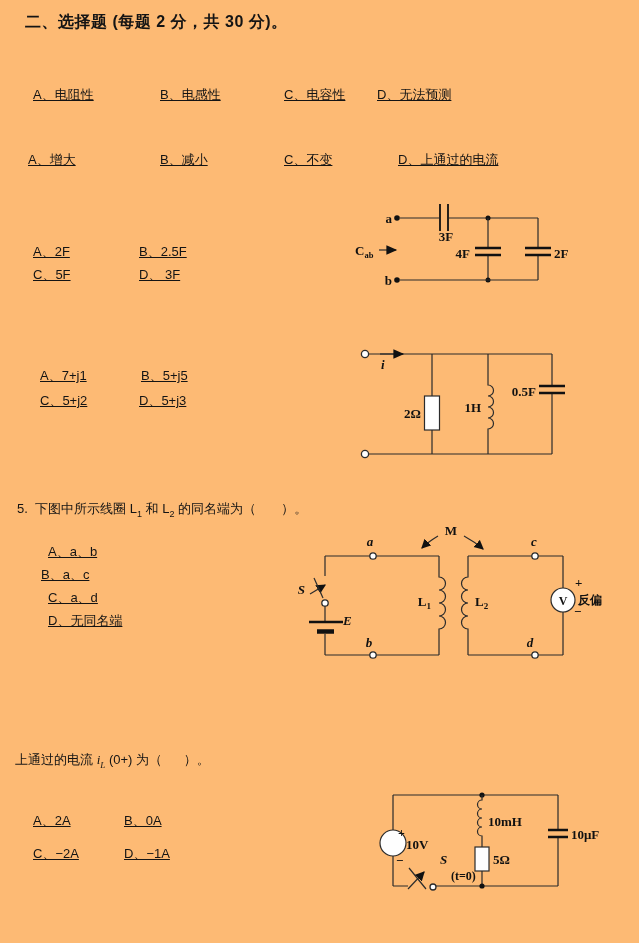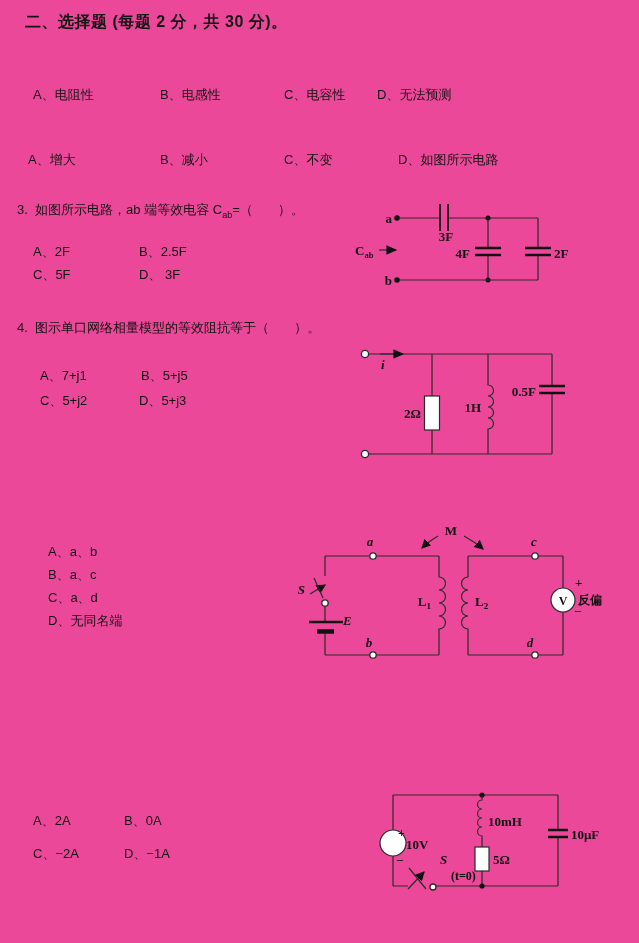--- a/index.html
+++ b/index.html
@@ -1,23 +1,23 @@
 <!DOCTYPE html>
 <html><head>
 <meta charset="utf-8">
 <style>
   html,body{margin:0;padding:0;background:#ffffff;}
   .page{
-    position:relative;width:639px;height:943px;background:#ec4899;overflow:hidden;
+    position:relative;width:639px;height:943px;background:#fdba74;overflow:hidden;
     font-family:"Liberation Sans","DejaVu Sans",sans-serif;color:#141414;
   }
   .abs{position:absolute;white-space:pre;}
   .title{font-size:16px;font-weight:bold;letter-spacing:0.5px;}
   .qt{font-size:13px;}
-  .opt{font-size:13px;}
+  .opt{font-size:13px;text-decoration:underline;}
   sub.s{font-size:9px;}
   .ital{font-style:italic;font-family:"Liberation Serif","DejaVu Serif",serif;}
   
   svg{position:absolute;overflow:visible;}
   .wire{stroke:#2b2b2b;stroke-width:1.2;fill:none;}
   .plate{stroke:#111;stroke-width:2.6;fill:none;}
   .plate-thin{stroke:#111;stroke-width:1.8;fill:none;}
   .comp{stroke:#2b2b2b;stroke-width:1.2;fill:#fefefe;}
   .dot{fill:#111;stroke:none;}
   .term{fill:#fefefe;stroke:#2b2b2b;stroke-width:1.3;}
@@ -34,23 +34,22 @@
   <div class="abs title" style="left:25px;top:12px">二、选择题 (每题 2 分，共 30 分)。</div>
 
   <span class="abs opt" style="left:33px;top:86px">A、电阻性</span>
   <span class="abs opt" style="left:160px;top:86px">B、电感性</span>
   <span class="abs opt" style="left:284px;top:86px">C、电容性</span>
   <span class="abs opt" style="left:377px;top:86px">D、无法预测</span>
 
   <span class="abs opt" style="left:28px;top:151px">A、增大</span>
   <span class="abs opt" style="left:160px;top:151px">B、减小</span>
   <span class="abs opt" style="left:284px;top:151px">C、不变</span>
-  <span class="abs opt" style="left:398px;top:151px">D、如图所示电路</span>
-
-  <div class="abs qt" style="left:17px;top:201px"><span>3.  如图所示电路，ab 端等效电容 C</span><sub class="s">ab</sub><span>=（       ）。</span></div>
+  <span class="abs opt" style="left:398px;top:151px">D、上通过的电流</span>
+
   <span class="abs opt" style="left:33px;top:243px">A、2F</span>
   <span class="abs opt" style="left:139px;top:243px">B、2.5F</span>
   <span class="abs opt" style="left:33px;top:266px">C、5F</span>
   <span class="abs opt" style="left:139px;top:266px">D、 3F</span>
 
   <svg style="left:352px;top:199px" width="285" height="95" viewBox="0 0 285 95">
     <defs>
       <marker id="m3" markerWidth="10" markerHeight="9" refX="8" refY="4" orient="auto">
         <path class="mk" d="M0,0 L9,4 L0,8 Z"></path>
       </marker>
@@ -81,21 +80,20 @@
 
     <g>
       <path class="wire" d="M186,19 V49 M186,56 V81"></path>
       <path class="plate" d="M173,49 H199 M173,56 H199"></path>
       <text class="cl" x="202" y="59">2F</text>
     </g>
 
     <path class="wire" d="M48,81 H186"></path>
   </svg>
 
-  <div class="abs qt" style="left:17px;top:319px">4.  图示单口网络相量模型的等效阻抗等于（       ）。</div>
   <span class="abs opt" style="left:40px;top:367px">A、7+j1</span>
   <span class="abs opt" style="left:141px;top:367px">B、5+j5</span>
   <span class="abs opt" style="left:40px;top:392px">C、5+j2</span>
   <span class="abs opt" style="left:139px;top:392px">D、5+j3</span>
 
   <svg style="left:350px;top:339px" width="289" height="126" viewBox="0 0 289 126">
     <defs>
       <marker id="m4" markerWidth="10" markerHeight="9" refX="8" refY="4" orient="auto">
         <path class="mk" d="M0,0 L9,4 L0,8 Z"></path>
       </marker>
@@ -118,22 +116,23 @@
     </g>
 
     <g>
       <path class="wire" d="M202,15 V47 M202,54 V115"></path>
       <path class="plate" d="M189,47 H215 M189,54 H215"></path>
       <text class="cl" x="186" y="57" text-anchor="end">0.5F</text>
     </g>
     <path class="wire" d="M19,115 H202"></path>
   </svg>
 
+  <div class="abs qt" style="left:17px;top:500px"><span>5.  下图中所示线圈 L</span><sub class="s">1</sub><span> 和 L</span><sub class="s">2</sub><span> 的同名端为（       ）。</span></div>
   <span class="abs opt" style="left:48px;top:543px">A、a、b</span>
-  <span class="abs opt" style="left:48px;top:566px">B、a、c</span>
+  <span class="abs opt" style="left:41px;top:566px">B、a、c</span>
   <span class="abs opt" style="left:48px;top:589px">C、a、d</span>
   <span class="abs opt" style="left:48px;top:612px">D、无同名端</span>
 
   <svg style="left:285px;top:515px" width="350" height="160" viewBox="0 0 350 160">
     <defs>
       <marker id="m5" markerWidth="10" markerHeight="9" refX="7" refY="4" orient="auto">
         <path class="mk" d="M0,0 L8,4 L0,8 Z"></path>
       </marker>
     </defs>
 
@@ -186,20 +185,21 @@
     </g>
     <g>
       <path class="wire" d="M40,91 V106"></path>
       <line x1="24" y1="107" x2="58" y2="107" stroke="#111" stroke-width="2.4"></line>
       <line x1="32" y1="116.5" x2="49" y2="116.5" stroke="#111" stroke-width="4.5"></line>
       <text class="cli" x="58" y="110">E</text>
       <path class="wire" d="M40,119 V140"></path>
     </g>
   </svg>
 
+  <div class="abs qt" style="left:15px;top:751px"><span>上通过的电流 </span><span class="ital">i</span><sub class="s ital">L</sub><span> (0+) 为（      ）。</span></div>
   <span class="abs opt" style="left:33px;top:812px">A、2A</span>
   <span class="abs opt" style="left:124px;top:812px">B、0A</span>
   <span class="abs opt" style="left:33px;top:845px">C、−2A</span>
   <span class="abs opt" style="left:124px;top:845px">D、−1A</span>
 
   <svg style="left:360px;top:779px" width="279" height="162" viewBox="0 0 279 162">
     <defs>
       <marker id="m6" markerWidth="10" markerHeight="9" refX="7" refY="4" orient="auto">
         <path class="mk" d="M0,0 L8,4 L0,8 Z"></path>
       </marker>

